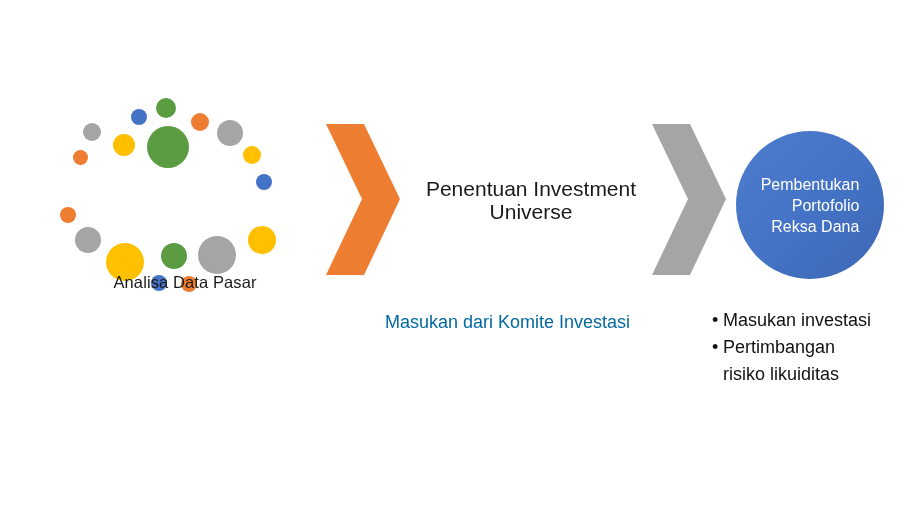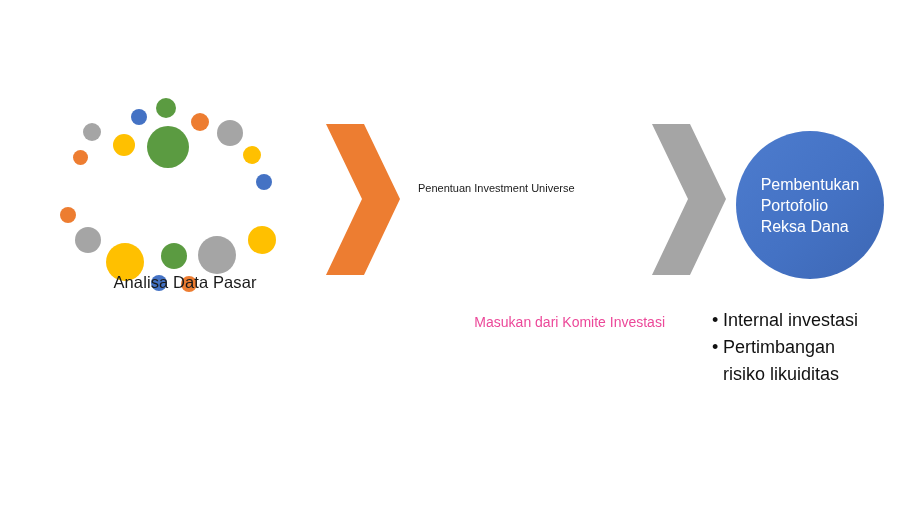--- a/index.html
+++ b/index.html
@@ -50,21 +50,22 @@
   .chevron {
     position: absolute;
   }
 
   
   #stage2-label {
     position: absolute;
     left: 418px;
     top: 177px;
     width: 226px;
-    font-size: 11px;
+    text-align: center;
+    font-size: 21px;
     line-height: 23px;
     color: #1a1a1a;
   }
 
   
   #portfolio-circle {
     position: absolute;
     left: 736px;
     top: 131px;
     width: 148px;
@@ -73,45 +74,45 @@
     background: #4472c4;
     background: linear-gradient(135deg, #4d7cce 0%, #4472c4 55%, #3d67b4 100%);
     display: flex;
     align-items: center;
     justify-content: center;
   }
   #portfolio-circle-label {
     color: #ffffff;
     font-size: 16px;
     line-height: 21px;
-    text-align: left;
+    text-align: right;
     white-space: pre-line;
   }
 
   
   #left-notes {
     position: absolute;
     left: 10px;
     top: 320px;
     width: 300px;
     font-size: 17px;
     line-height: 29px;
     color: #111111;
   }
   #left-notes .note-line { white-space: nowrap; }
 
   #center-notes {
     position: absolute;
     left: 385px;
     top: 308px;
     width: 280px;
-    text-align: right;
-    font-size: 14px;
+    text-align: left;
+    font-size: 18px;
     line-height: 28px;
-    color: #ec4899;
+    color: #0369a1;
   }
   #center-notes .note-line { white-space: nowrap; }
 
   #right-notes {
     position: absolute;
     left: 712px;
     top: 307px;
     width: 195px;
     font-size: 18px;
     line-height: 27px;
@@ -177,21 +178,21 @@
   </div>
 
 
   <div id="center-notes">
     <div class="note-line">Masukan dari Komite Investasi</div>
   </div>
 
   <div id="right-notes">
     <div class="bullet-row">
       <span class="bullet-dot">•</span>
-      <span class="bullet-text">Internal investasi</span>
+      <span class="bullet-text">Masukan investasi</span>
     </div>
     <div class="bullet-row">
       <span class="bullet-dot">•</span>
       <span class="bullet-text" style="white-space:pre-line;">Pertimbangan
 risiko likuiditas</span>
     </div>
   </div>
 
 </div>
 

